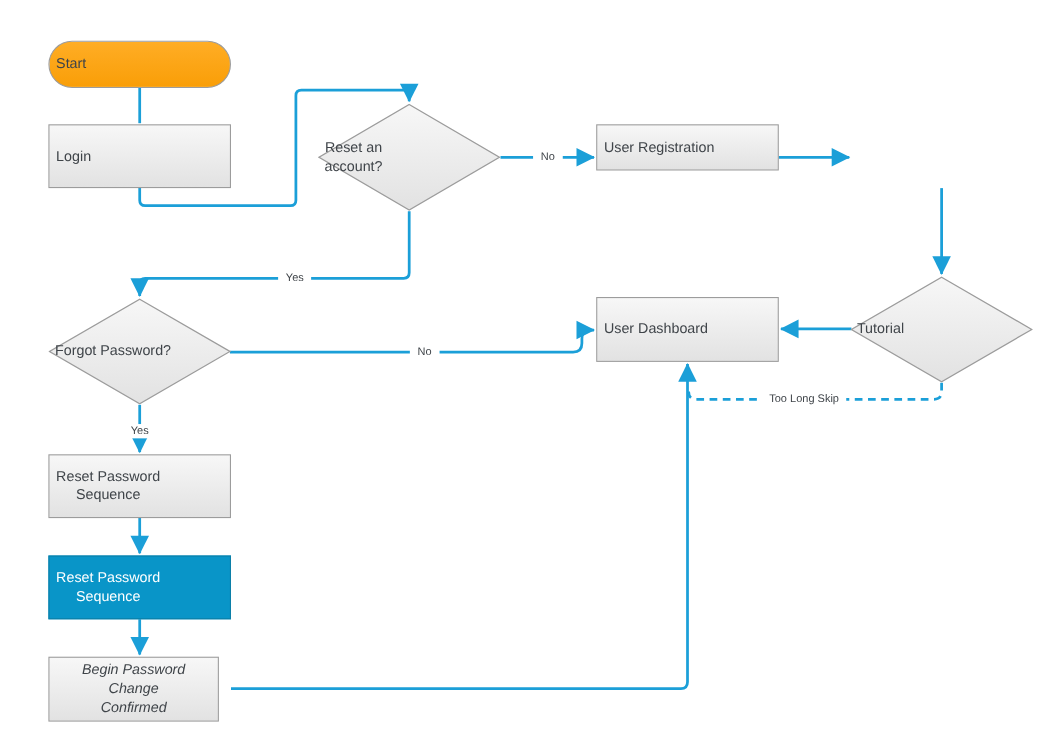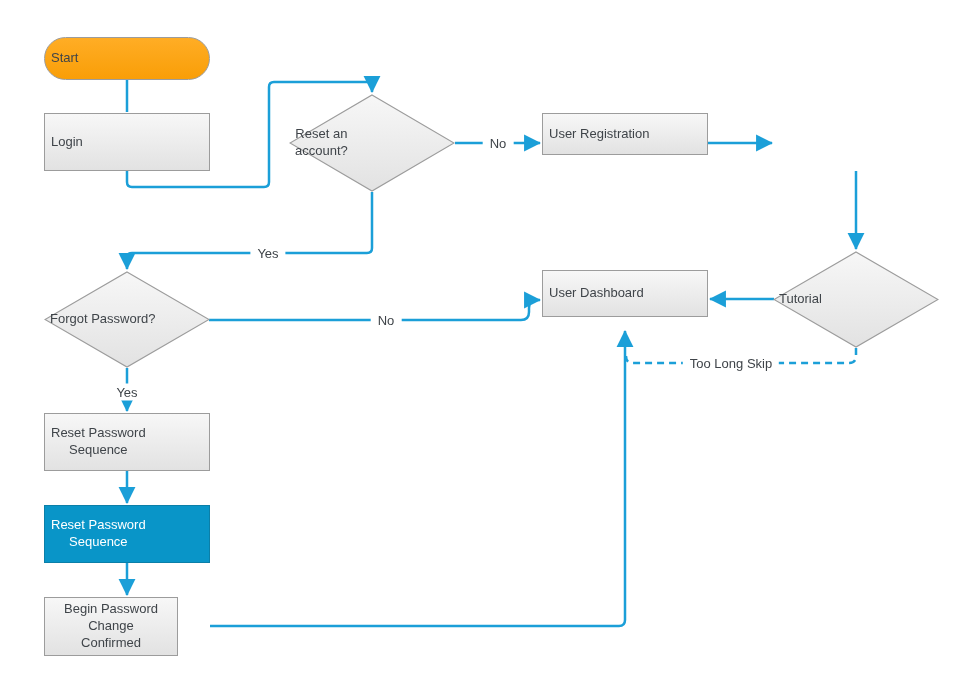--- a/index.html
+++ b/index.html
@@ -87,21 +87,21 @@
   }
   .node.diamond .node-label {
     position: relative;
     z-index: 1;
   }
   .edge-label {
     position: absolute;
     transform: translate(-50%, -50%);
     background: #FFFFFF;
     padding: 1px 7px;
-    font-size: 13px;
+    font-size: 10px;
     color: var(--label-text, #3F4449);
     white-space: nowrap;
     z-index: 2;
   }
 </style>
 </head>
 <body>
 
 <div class="canvas">
 
@@ -152,42 +152,42 @@
   </div>
 
 
   <div class="node diamond" style="left:773px; top:251px; width:166px; height:97px;">
     <svg class="diamond-shape" viewBox="0 0 166 97" preserveAspectRatio="none">
       <polygon points="83,1 165,48.5 83,96 1,48.5" fill="url(#diamondGrad)" stroke="#9C9C9C" stroke-width="1.2"></polygon>
     </svg>
     <span class="node-label">Tutorial</span>
   </div>
 
-  <div class="node rect" style="left:542px; top:270px; width:166px; height:47px;">
+  <div class="node rect" style="left:542px; top:270px; width:166px; height:59px;">
     <span class="node-label">User Dashboard</span>
   </div>
 
   <div class="node diamond" style="left:44px; top:271px; width:166px; height:97px;">
     <svg class="diamond-shape" viewBox="0 0 166 97" preserveAspectRatio="none">
       <polygon points="83,1 165,48.5 83,96 1,48.5" fill="url(#diamondGrad)" stroke="#9C9C9C" stroke-width="1.2"></polygon>
     </svg>
     <span class="node-label">Forgot Password?</span>
   </div>
 
   <div class="node rect" style="left:44px; top:413px; width:166px; height:58px;">
     <span class="node-label">Reset Password
 Sequence</span>
   </div>
 
   <div class="node rect blue" style="left:44px; top:505px; width:166px; height:58px;">
     <span class="node-label">Reset Password
 Sequence</span>
   </div>
 
-  <div class="node rect" style="left:44px; top:597px; width:134px; height:59px;">
+  <div class="node rect" style="left:44px; top:597px; width:155px; height:59px;font-style:italic;">
     <span class="node-label">Begin Password Change
 Confirmed</span>
   </div>
 
   <div class="edge-label" style="left:498px; top:143px;">No</div>
   <div class="edge-label" style="left:268px; top:253px;">Yes</div>
   <div class="edge-label" style="left:386px; top:320px;">No</div>
   <div class="edge-label" style="left:127px; top:392px;">Yes</div>
   <div class="edge-label" style="left:731px; top:363px;">Too Long Skip</div>
 

